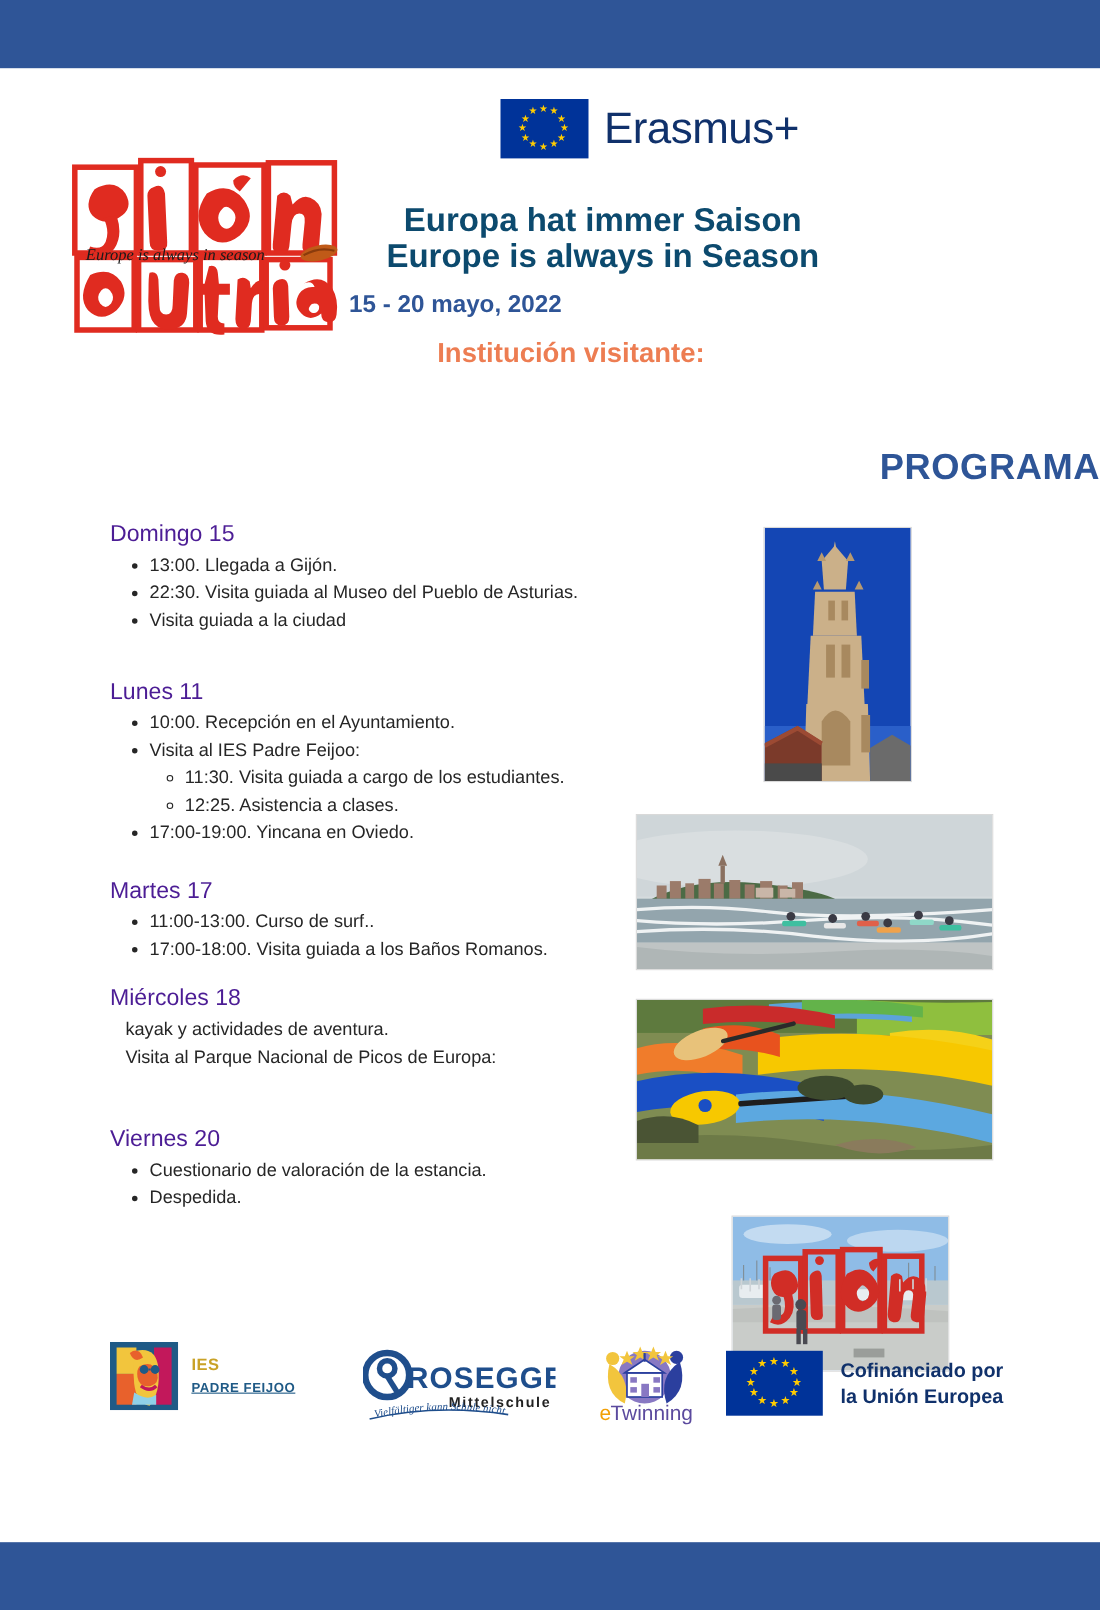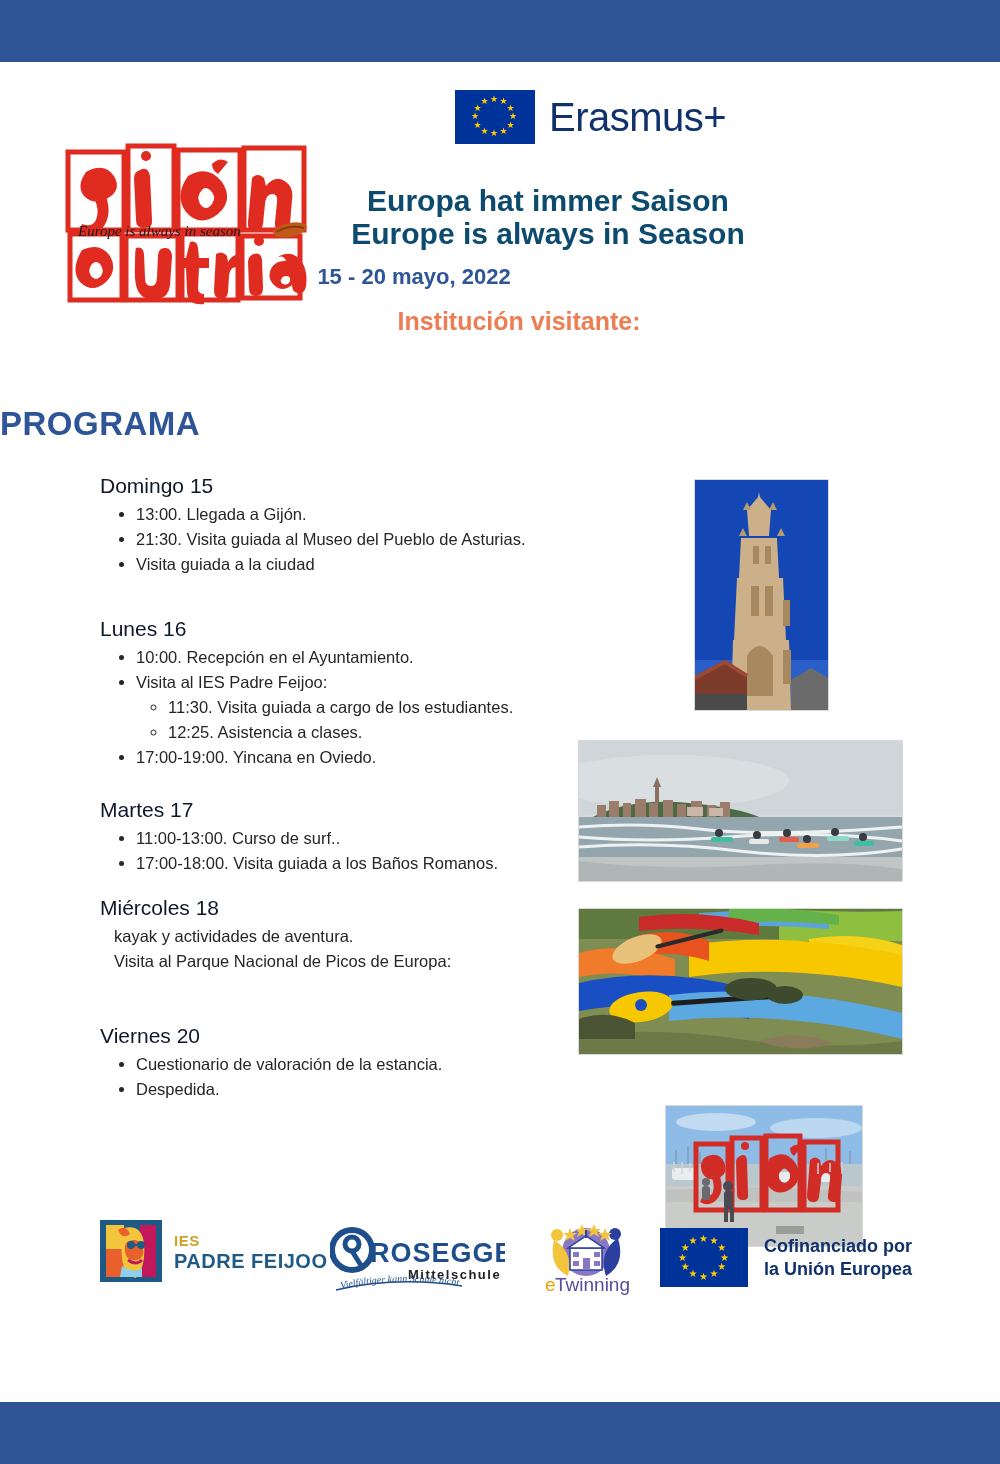--- a/index.html
+++ b/index.html
@@ -27,27 +27,27 @@
     font-weight:bold;font-size:30px;color:#0c4a6e;line-height:34px;padding-left:48px;
   }
   .title-de{top:122px;}
   .title-en{top:155px;}
   .dates{position:absolute;left:0;top:202px;width:828px;text-align:center;
     font-weight:bold;font-size:22px;color:#2F5597;}
   .inst-1,.inst-2{position:absolute;left:0;width:1000px;text-align:center;
     font-weight:bold;font-size:25px;color:#ED7D52;margin-left:19px;}
   .inst-1{top:245px;}
   .inst-2{top:292px;}
-  .programa{position:absolute;left:0;top:343px;width:1000px;text-align:left;
+  .programa{position:absolute;left:0;top:343px;width:1000px;text-align:right;
     font-weight:bold;font-size:33px;color:#2E5597;letter-spacing:0.5px;}
 
   
   .schedule{position:absolute;left:100px;top:472px;width:470px;}
   .day{margin:0 0 4px 0;}
-  .day-title{font-size:21px;color:#0f172a;line-height:28px;margin:0 0 2px 0;}
+  .day-title{font-size:21px;color:#4c1d95;line-height:28px;margin:0 0 2px 0;}
   ul.lvl1{margin:0 0 0 0;padding:0 0 0 36px;list-style-type:disc;}
   ul.lvl2{margin:0;padding:0 0 0 32px;list-style-type:circle;}
   ul.lvl1 > li, ul.lvl2 > li{
     font-size:16.5px;color:#262626;line-height:25px;margin:0;
     font-family:"Liberation Sans", sans-serif;
   }
   .plain-lines{padding-left:14px;}
   .plain-lines div{font-size:16.5px;color:#262626;line-height:25px;}
 
   
@@ -58,21 +58,21 @@
   .ph-gijon{left:665px;top:1105px;width:196px;height:140px;}
   .photo svg{display:block;width:100%;height:100%;}
 
   
   .footer{position:absolute;left:0;top:1212px;width:1000px;height:100px;}
 
   .feijoo{position:absolute;left:100px;top:8px;display:flex;align-items:center;gap:12px;}
   .feijoo-mark{width:62px;height:62px;flex:0 0 auto;}
   .feijoo-text{line-height:20px;}
   .feijoo-ies{font-size:15px;font-weight:bold;color:#C9A227;letter-spacing:0.5px;}
-  .feijoo-name{font-size:20px;font-weight:bold;color:#1F5A86;letter-spacing:0.5px;}
+  .feijoo-name{font-size:12px;font-weight:bold;color:#1F5A86;letter-spacing:0.5px;text-decoration:underline;}
 
   .rosegger{position:absolute;left:330px;top:12px;width:175px;height:70px;}
   .etwinning{position:absolute;left:540px;top:6px;width:92px;height:78px;}
 
   .eu-cofin{position:absolute;left:660px;top:16px;display:flex;align-items:center;gap:16px;}
   .eu-flag2{width:88px;height:59px;background:#003399;position:relative;flex:0 0 auto;}
   .eu-flag2 .star{position:absolute;color:#FFCC00;font-size:10px;line-height:10px;}
   .cofin-text{font-size:18px;font-weight:bold;color:#10316B;line-height:23px;}
 </style>
 </head>
@@ -144,27 +144,27 @@
   <div class="dates">15 - 20 mayo, 2022</div>
   <div class="inst-1">Institución visitante:</div>
   <div class="programa">PROGRAMA</div>
 </div>
 
 <div class="schedule" id="schedule">
     <div class="day">
       <div class="day-title">Domingo 15</div>
       <ul class="lvl1">
         <li>13:00. Llegada a Gijón.</li>
-        <li>21:30. Visita guiada al Museo del Pueblo de Asturias.</li>
+        <li>22:30. Visita guiada al Museo del Pueblo de Asturias.</li>
         <li>Visita guiada a la ciudad</li>
       </ul>
     </div>
     <div style="height: 34px;"></div>
     <div class="day">
-      <div class="day-title">Lunes 16</div>
+      <div class="day-title">Lunes 11</div>
       <ul class="lvl1">
         <li>10:00. Recepción en el Ayuntamiento.</li>
         <li>Visita al IES Padre Feijoo:<ul class="lvl2">
             <li>11:30. Visita guiada a cargo de los estudiantes.</li>
             <li>12:25. Asistencia a clases.</li>
           </ul></li>
         <li>17:00-19:00. Yincana en Oviedo.</li>
       </ul>
     </div>
     <div style="height: 22px;"></div>

